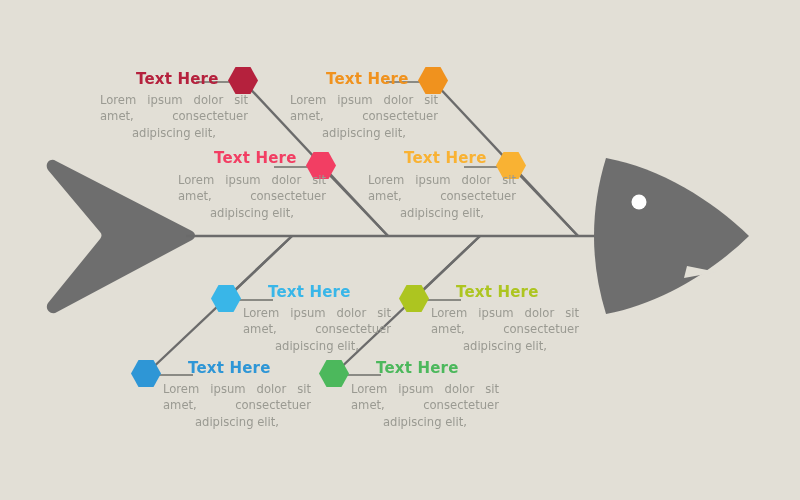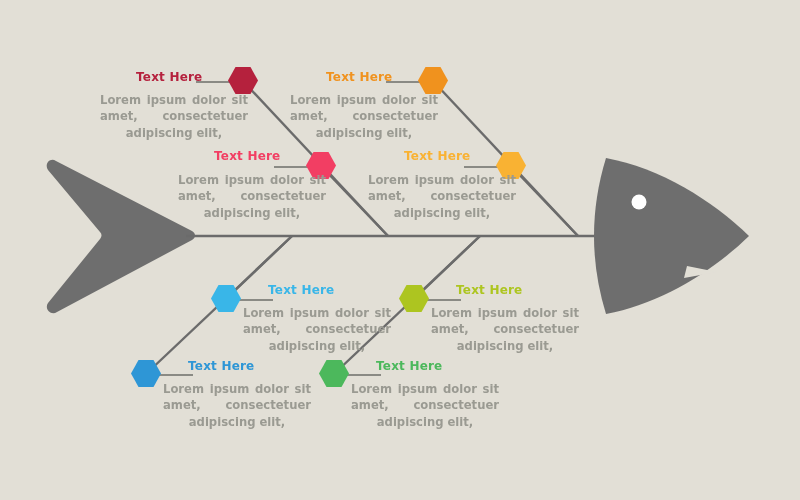--- a/index.html
+++ b/index.html
@@ -20,34 +20,33 @@
     width:30px;height:27px;
     clip-path:polygon(25% 0%, 75% 0%, 100% 50%, 75% 100%, 25% 100%, 0% 50%);
   }
   .stub{
     position:absolute;
     height:2px;
     background:#8a8a84;
   }
   .title{
     position:absolute;
-    font-size:12px;
+    font-size:15px;
     font-weight:bold;
     white-space:nowrap;
     letter-spacing:.2px;
   }
   .body{
     position:absolute;
     width:148px;
     font-size:11.6px;
     line-height:1.42;
     color:#9a9a92;
     text-align:justify;
     text-align-last:center;
-    font-weight:bold;
     -moz-text-align-last:center;
   }
 </style>
 </head>
 <body>
 
 <div id="stage">
 
   <svg id="skeleton" viewBox="0 0 800 500">
 

